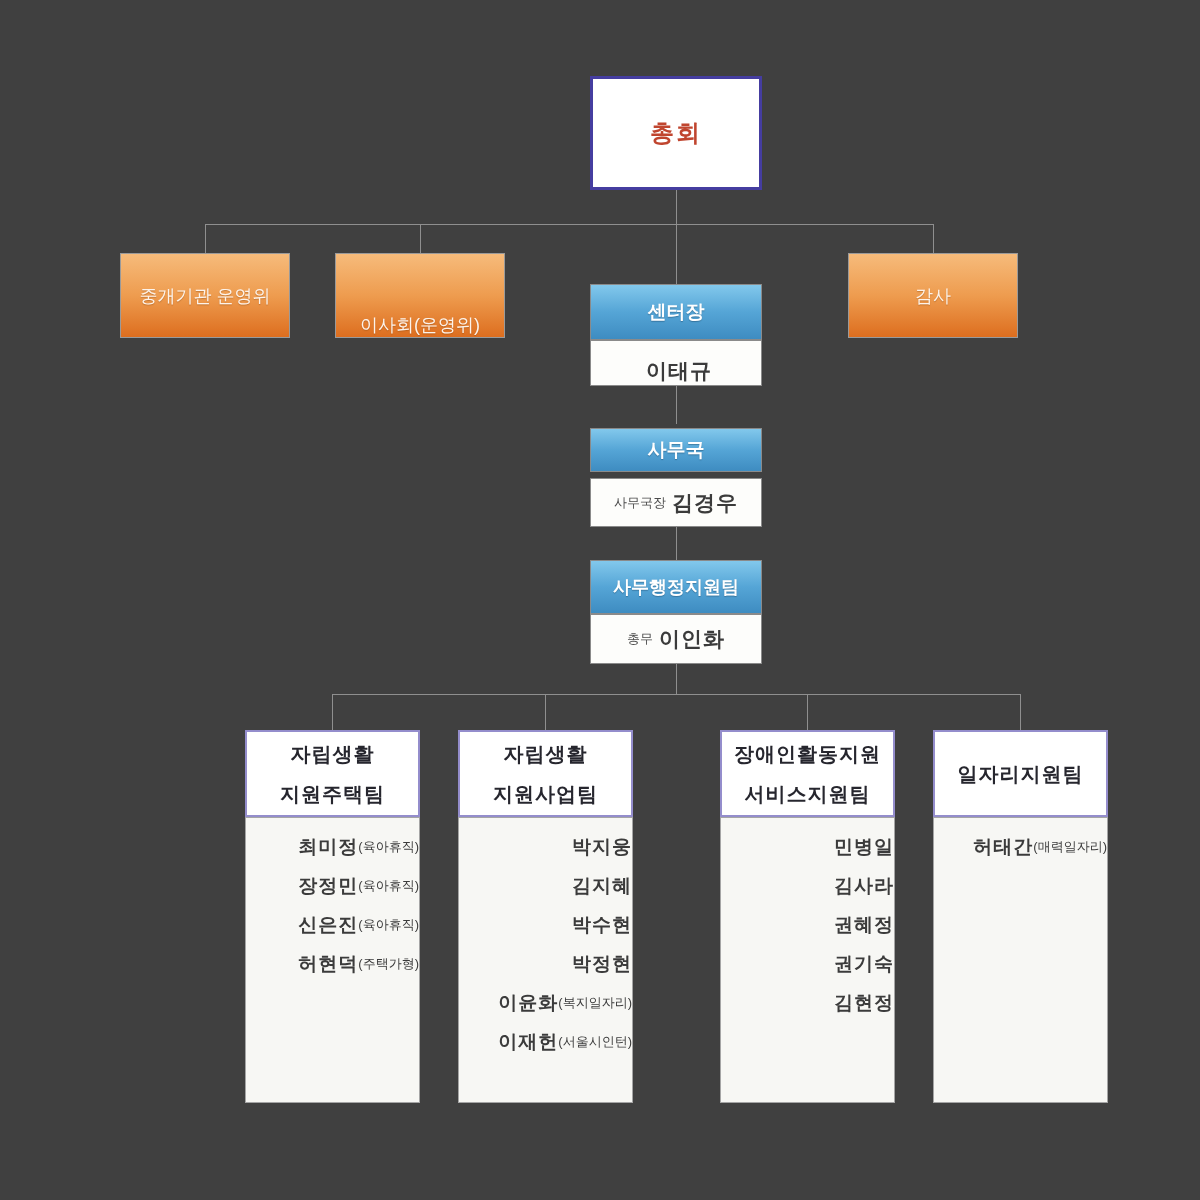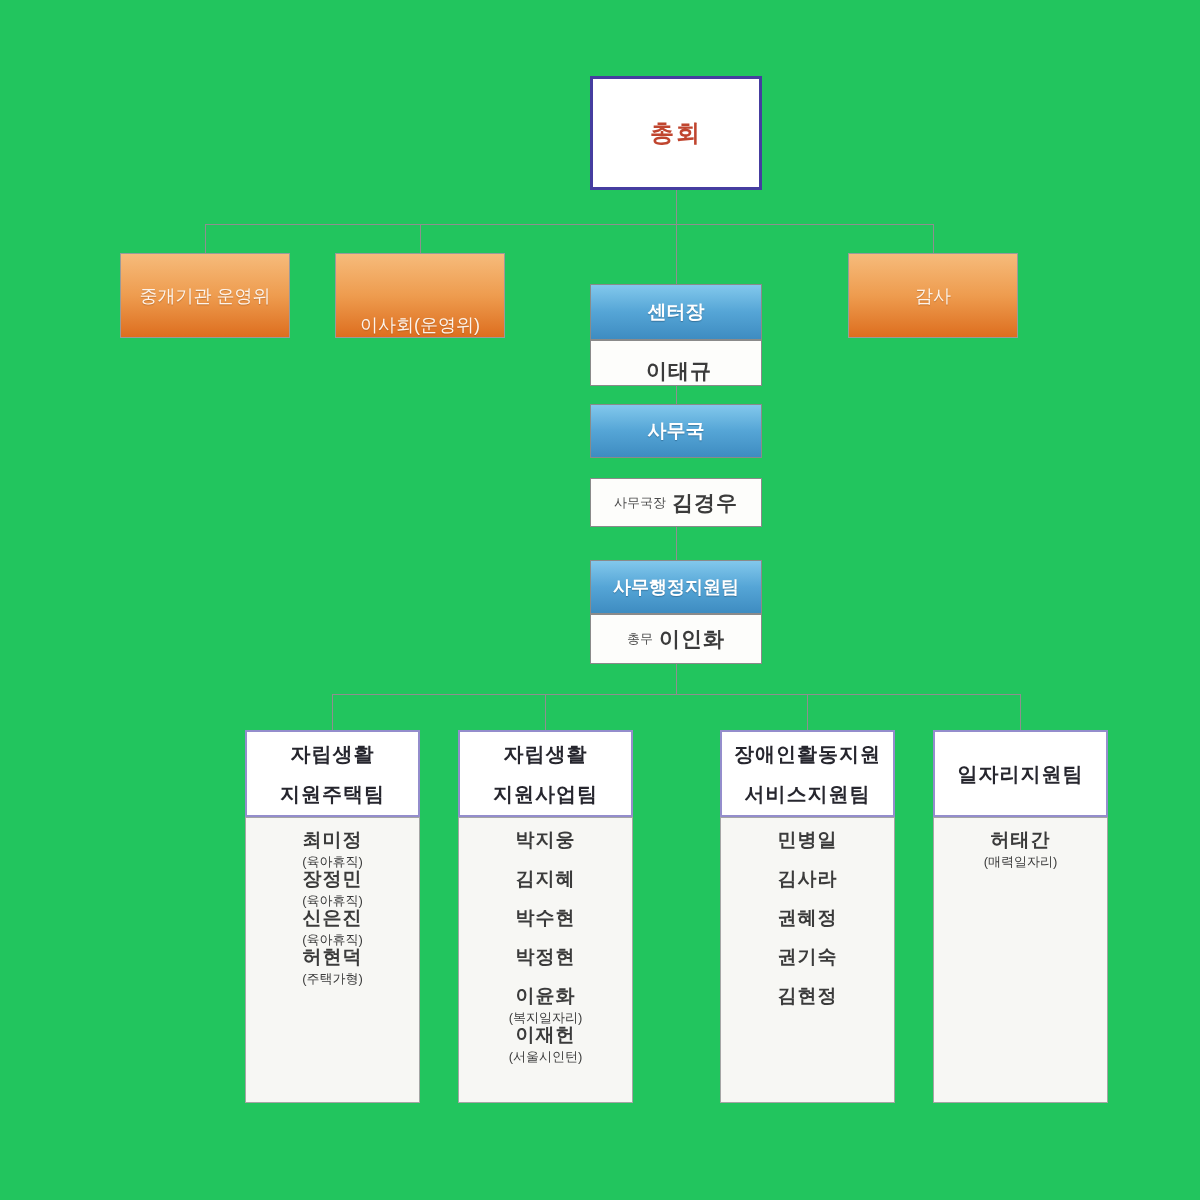--- a/index.html
+++ b/index.html
@@ -1,17 +1,17 @@
 <!DOCTYPE html>
 <html><head>
 <meta charset="utf-8">
 <style>
   html,body { margin:0; padding:0; background:#ffffff; }
   .canvas {
-    position:relative; width:1200px; height:1200px; background:#22c55e;
+    position:relative; width:1200px; height:1200px; background:#404040;
     font-family:"Liberation Sans","DejaVu Sans",sans-serif; overflow:hidden;
   }
   .box { position:absolute; box-sizing:border-box; display:flex; align-items:center; justify-content:center; }
   .line { position:absolute; background:#8f8f8f; }
 
   
   .root-box {
     left:590px; top:76px; width:172px; height:114px;
     background:#ffffff; border:3px solid #453da0;
     color:#c0452f; font-size:24px; font-weight:bold; letter-spacing:2px;
@@ -36,38 +36,38 @@
     color:#ffffff; font-size:19px; font-weight:bold; text-shadow:0 1px 1px rgba(20,60,90,0.4);
   }
   .chain-name {
     left:590px; width:172px;
     background:#fdfdfb; border:1px solid #8a8a8a;
     color:#3b3b3b; gap:6px;
   }
   .chain-name .role { font-size:13px; color:#4a4a4a; }
   .chain-name .person { font-size:21px; font-weight:bold; letter-spacing:1px; }
   .ch0 { top:284px; height:56px; }  .cn0 { top:340px; height:46px;align-items:flex-end; }
-  .ch1 { top:404px; height:54px; }  .cn1 { top:478px; height:49px; }
+  .ch1 { top:428px; height:44px; }  .cn1 { top:478px; height:49px; }
   .ch2 { top:560px; height:54px; font-size:18px; }  .cn2 { top:614px; height:50px; }
 
   
   .team-header {
     top:730px; width:175px; height:87px;
     background:#ffffff; border:2px solid #948dcc;
     color:#26262e; font-size:20px; font-weight:bold;
     flex-direction:column; line-height:40px; letter-spacing:1px;
   }
   .team-members {
     top:817px; width:175px; height:286px;
     background:#f7f7f4; border:1px solid #a5a5a5;
     flex-direction:column; justify-content:flex-start; padding-top:9px;
   }
   .t1 { left:245px; } .t2 { left:458px; } .t3 { left:720px; } .t4 { left:933px; }
   .member {
-    height:39px; display:flex; align-items:center; justify-content:flex-start; width:100%;flex-direction:column;
+    height:39px; display:flex; align-items:center; justify-content:flex-end; width:100%;
   }
   .member .member-name { font-size:19px; font-weight:bold; color:#3b3b3b; letter-spacing:1px; }
   .member .member-note { font-size:13px; color:#3b3b3b; }
 </style>
 </head>
 <body>
 
 <div class="canvas">
 
   <div class="line" style="left:676px;top:190px;width:1px;height:94px;"></div>

